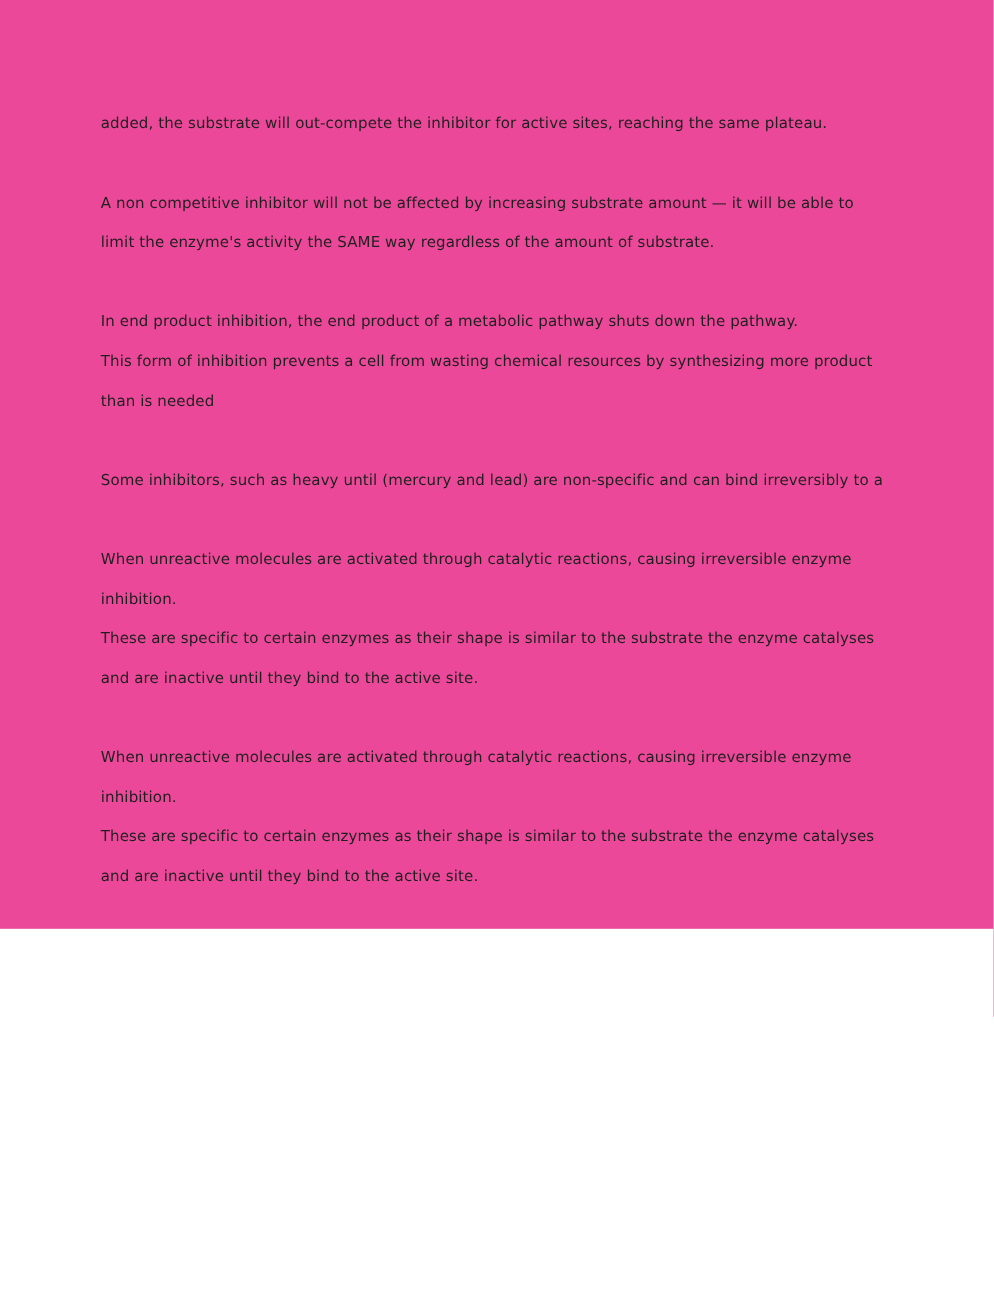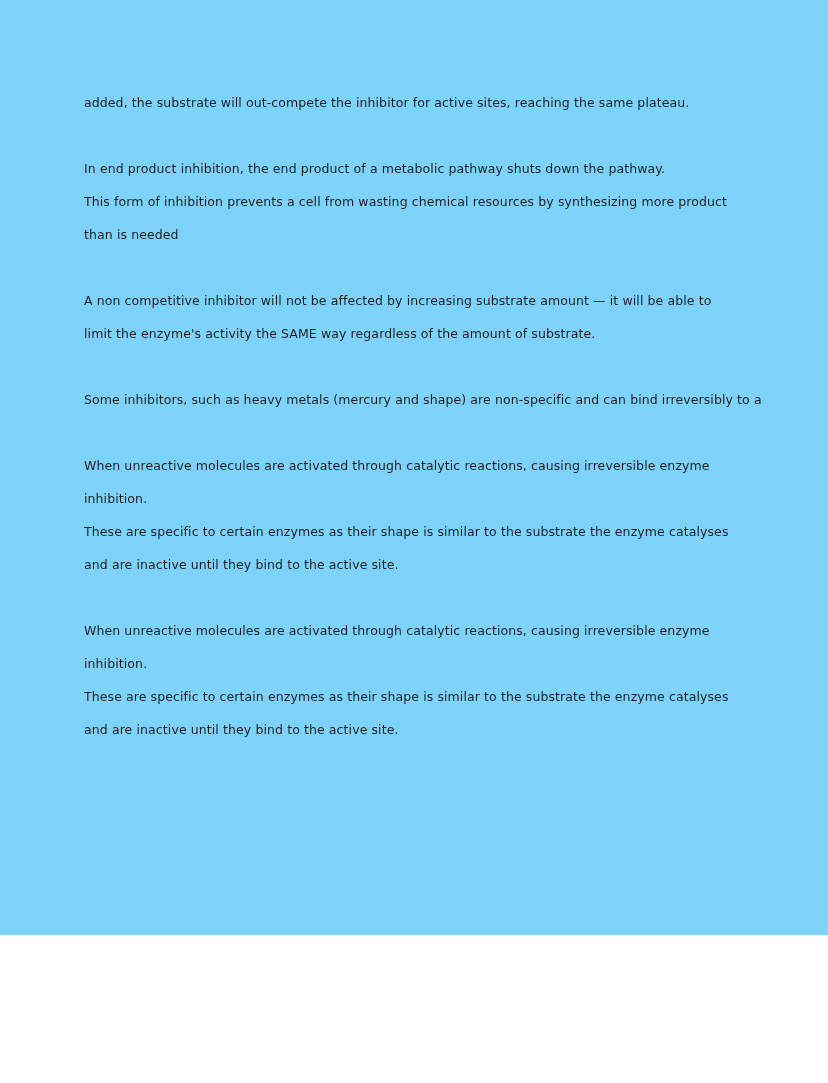--- a/index.html
+++ b/index.html
@@ -12,22 +12,22 @@
     background: #ffffff;
     overflow: hidden;
     position: relative;
     font-family: "DejaVu Sans", sans-serif;
   }
   .page {
     position: absolute;
     left: 0;
     top: 0;
     width: 828px;
-    height: 935px;
-    background: #7dd3fc;
+    height: 774px;
+    background: #ec4899;
   }
   .content {
     position: absolute;
     left: 84px;
     top: 86px;
     width: 700px;
   }
   .paragraph {
     margin: 0 0 33px 0;
     padding: 0;
@@ -47,30 +47,30 @@
 </style>
 </head>
 <body>
 
 <div class="page">
   <div class="content">
       <div class="paragraph">
         <span class="text-line">added, the substrate will out-compete the inhibitor for active sites, reaching the same plateau.</span>
       </div>
       <div class="paragraph">
+        <span class="text-line">A non competitive inhibitor will not be affected by increasing substrate amount — it will be able to</span>
+        <span class="text-line">limit the enzyme's activity the SAME way regardless of the amount of substrate.</span>
+      </div>
+      <div class="paragraph">
         <span class="text-line">In end product inhibition, the end product of a metabolic pathway shuts down the pathway.</span>
         <span class="text-line">This form of inhibition prevents a cell from wasting chemical resources by synthesizing more product</span>
         <span class="text-line">than is needed</span>
       </div>
       <div class="paragraph">
-        <span class="text-line">A non competitive inhibitor will not be affected by increasing substrate amount — it will be able to</span>
-        <span class="text-line">limit the enzyme's activity the SAME way regardless of the amount of substrate.</span>
-      </div>
-      <div class="paragraph">
-        <span class="text-line">Some inhibitors, such as heavy metals (mercury and shape) are non-specific and can bind irreversibly to a</span>
+        <span class="text-line">Some inhibitors, such as heavy until (mercury and lead) are non-specific and can bind irreversibly to a</span>
       </div>
       <div class="paragraph">
         <span class="text-line">When unreactive molecules are activated through catalytic reactions, causing irreversible enzyme</span>
         <span class="text-line">inhibition.</span>
         <span class="text-line">These are specific to certain enzymes as their shape is similar to the substrate the enzyme catalyses</span>
         <span class="text-line">and are inactive until they bind to the active site.</span>
       </div>
       <div class="paragraph">
         <span class="text-line">When unreactive molecules are activated through catalytic reactions, causing irreversible enzyme</span>
         <span class="text-line">inhibition.</span>

